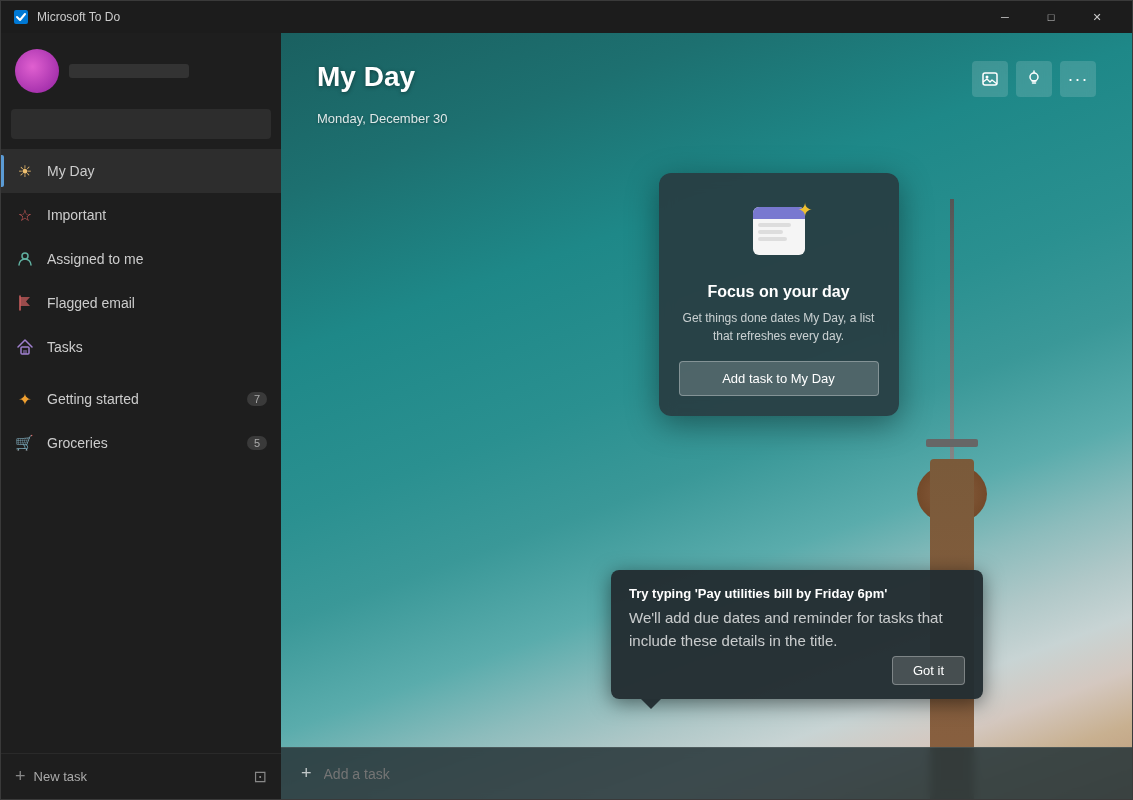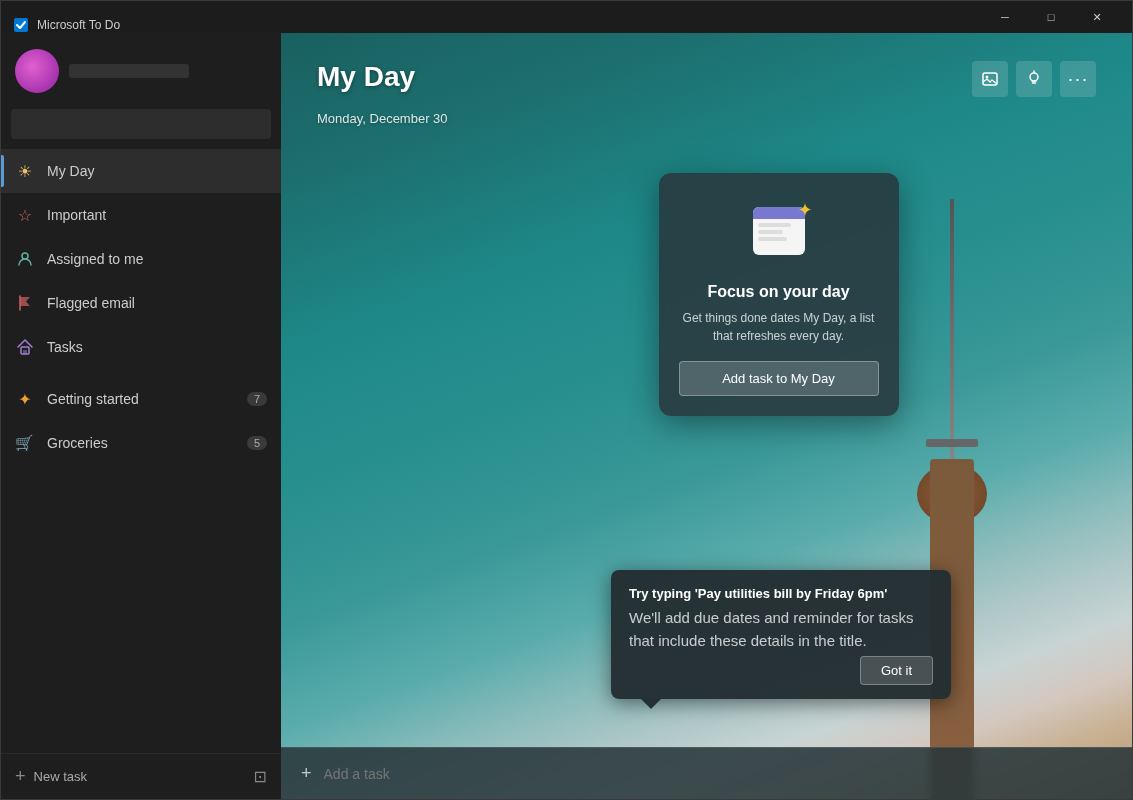--- a/index.html
+++ b/index.html
@@ -17,21 +17,21 @@
       height: 800px;
       display: flex;
       flex-direction: column;
       border: 1px solid #3a3a3a;
     }
 
     .title-bar {
       height: 32px;
       background: #1c1c1c;
       display: flex;
-      align-items: flex-end;
+      align-items: center;
       padding: 0 12px;
       flex-shrink: 0;
     }
     .title-bar-left {
       display: flex;
       align-items: center;
       gap: 8px;
       flex: 1;
     }
     .app-icon {
@@ -382,21 +382,21 @@
       font-size: 13px;
       cursor: pointer;
       font-family: inherit;
     }
 
     
     .tooltip-bubble {
       position: absolute;
       bottom: 100px;
       left: 330px;
-      width: 340px;
+      width: 372px;
       background: rgba(35, 45, 50, 0.97);
       border-radius: 8px;
       padding: 16px 18px 14px;
       box-shadow: 0 4px 20px rgba(0,0,0,0.5);
     }
     .tooltip-bubble::after {
       content: '';
       position: absolute;
       bottom: -10px;
       left: 30px;

